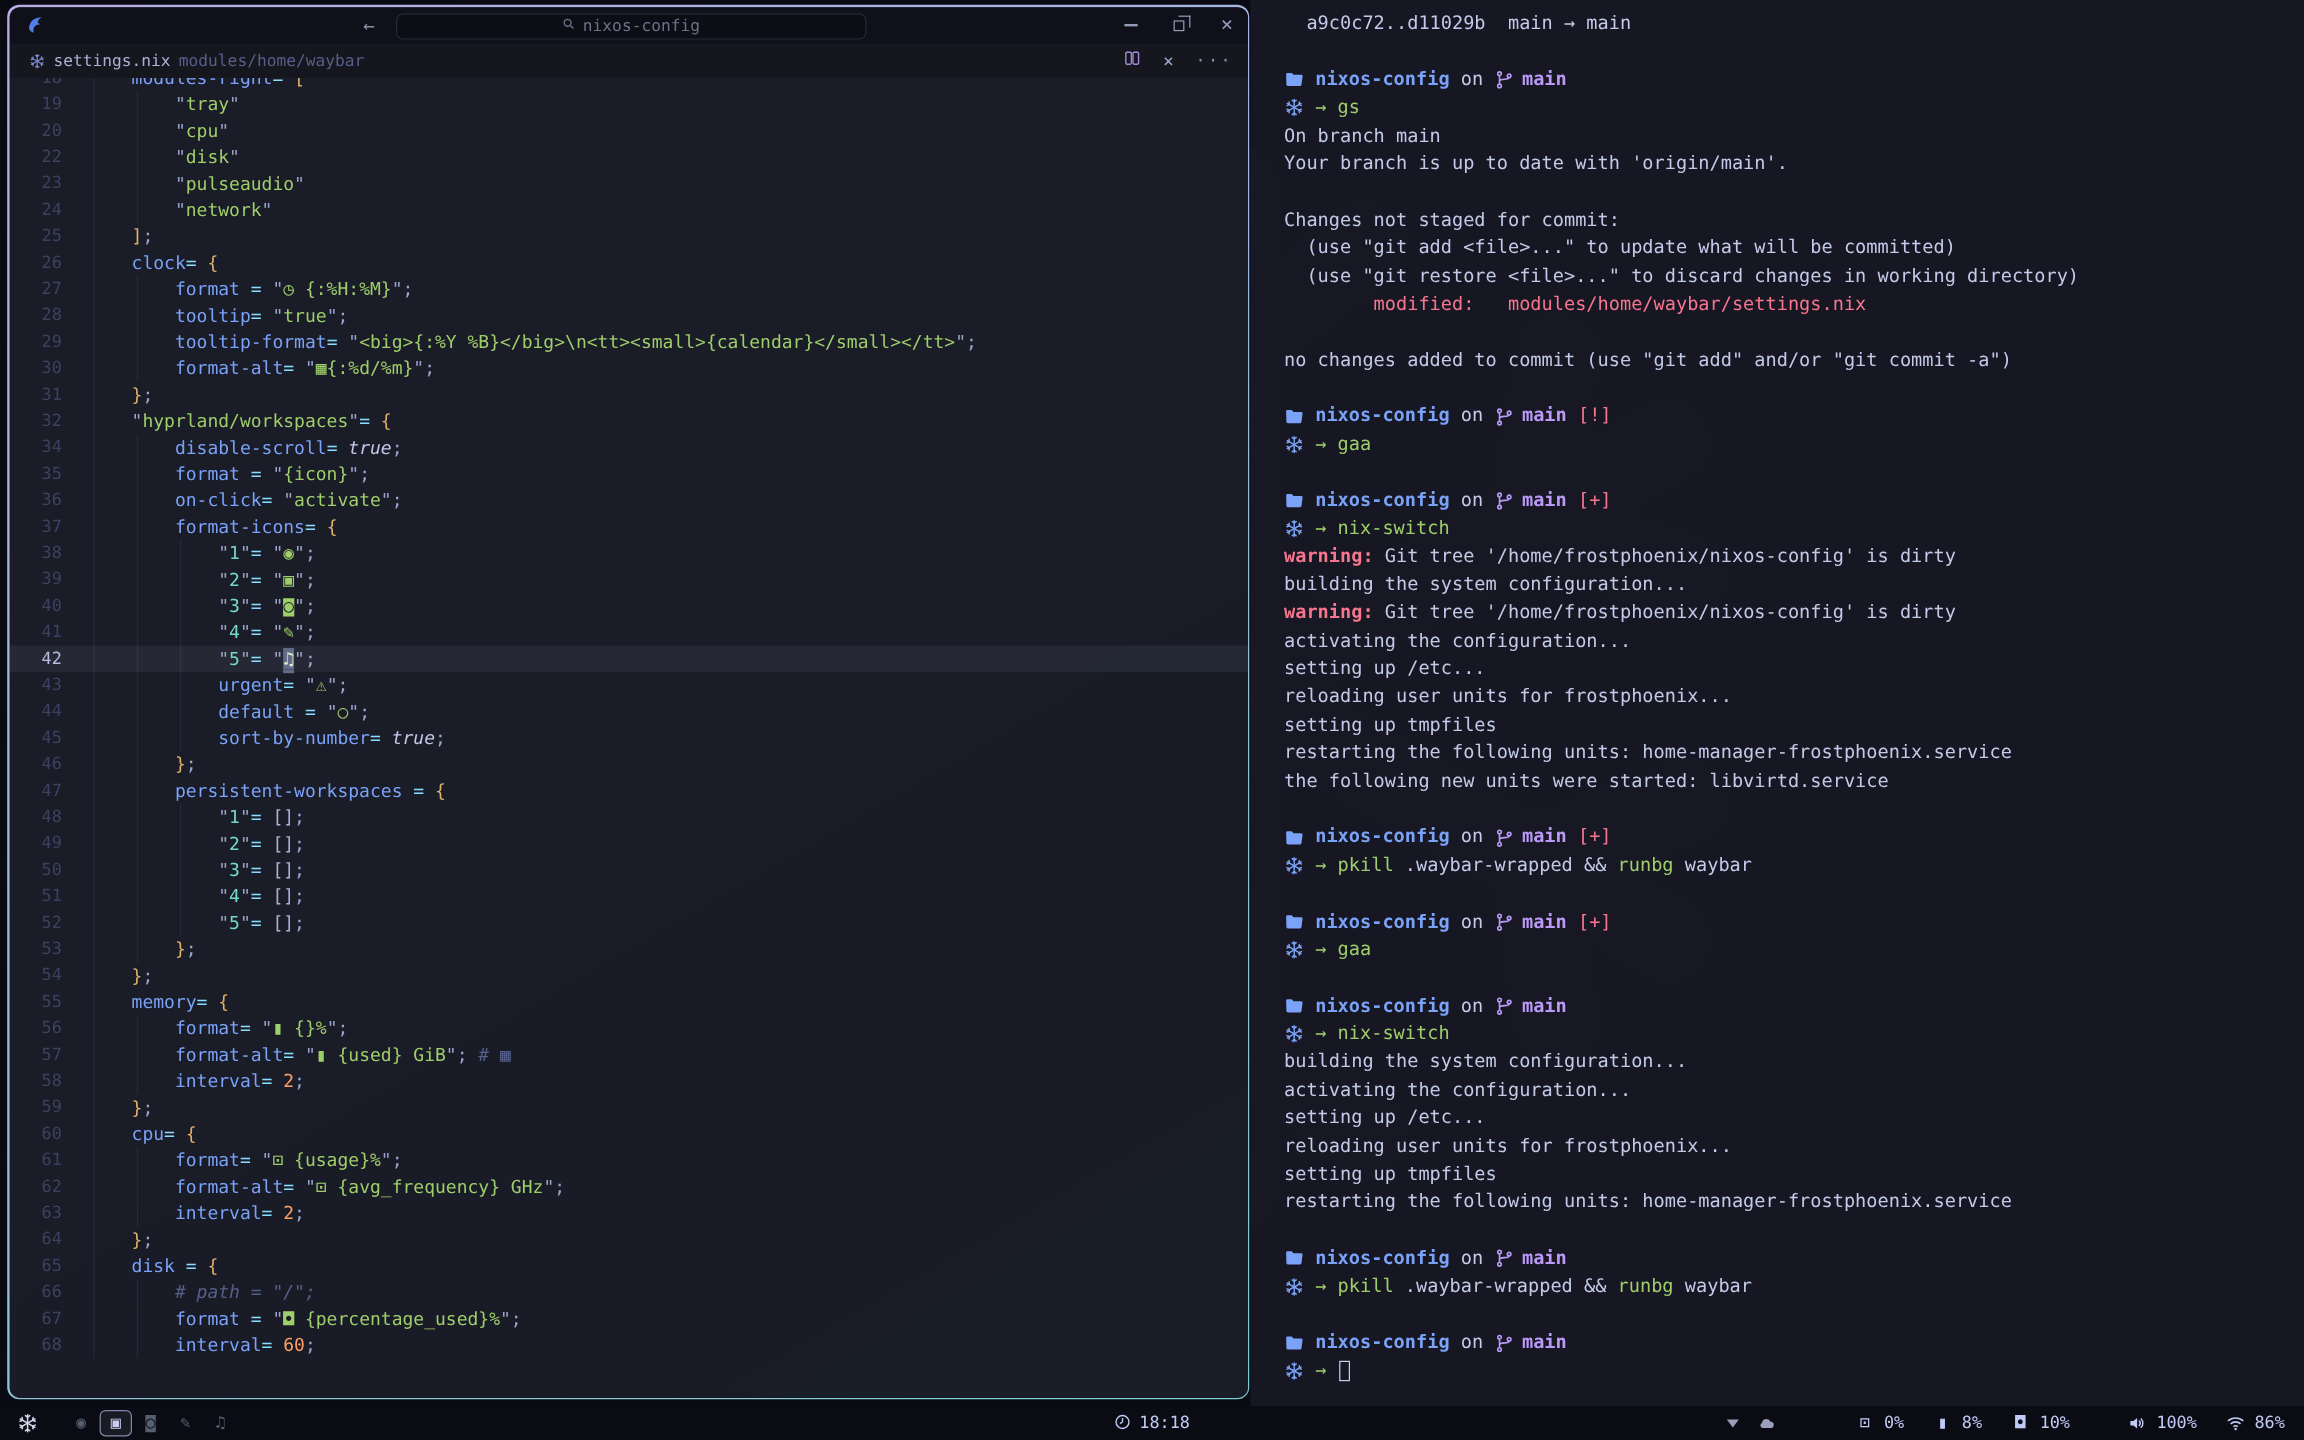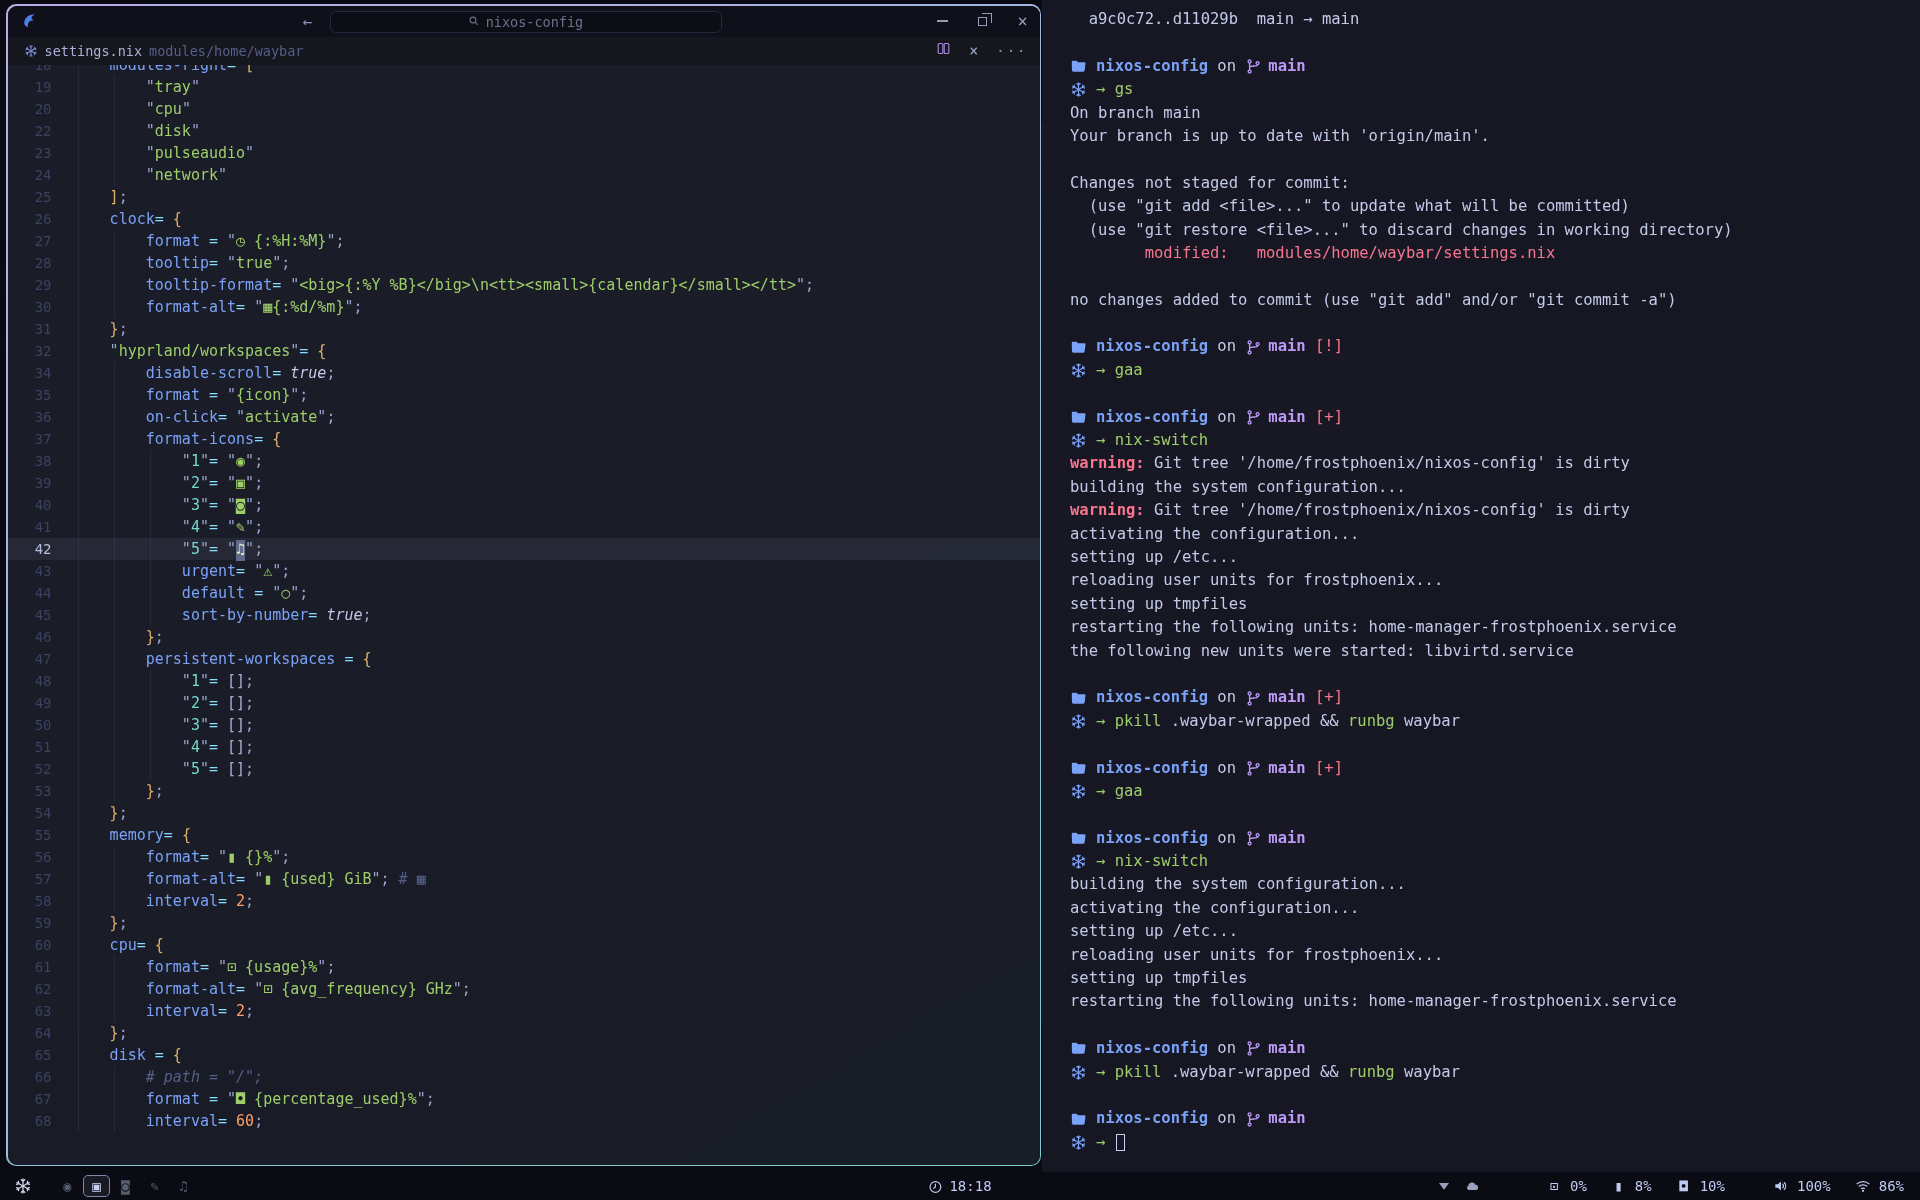--- a/index.html
+++ b/index.html
@@ -82,21 +82,21 @@
   
   #bar { position:absolute; left:0; bottom:0; width:1920px; height:28px; background:#0b0c13;
          z-index:3; display:flex; align-items:center; color:#c0caf5; font-size:14px; }
   #bar-left { display:flex; align-items:center; gap:0; }
   #bar-logo { width:18px; height:18px; margin:0 22px 0 14px; color:#d2d6ea; }
   #bar-logo svg{ width:18px; height:18px; }
   .ws { width:27px; height:22px; display:flex; align-items:center; justify-content:center;
         color:#565f72; font-size:14px; border-radius:5px; margin-right:2px; }
   .ws.active { color:#c8cdf0; border:1px solid #8289a8; background:rgba(130,137,168,.12); }
   #bar-center { position:absolute; left:50%; transform:translateX(-50%); display:flex;
-                align-items:flex-end; gap:7px; }
+                align-items:flex-start; gap:7px; }
   #bar-center .cicon { width:14px; height:14px; display:inline-flex; color:#c0caf5; }
   #bar-center .cicon svg { width:14px; height:14px; }
   #bar-right { margin-left:auto; display:flex; align-items:center; padding-right:16px; }
   #tray { display:flex; align-items:center; gap:12px; margin-right:42px; color:#9aa0bc; }
   #tray .ticn { width:16px; height:16px; display:inline-flex; }
   #tray .ticn svg { width:16px; height:16px; }
   .bmod { display:flex; align-items:center; gap:8px; margin-left:24px; }
   .bmod.gap { margin-left:48px; }
   .bmod .micon { display:inline-flex; width:16px; height:16px; align-items:center;
                  justify-content:center; font-size:14px; }

